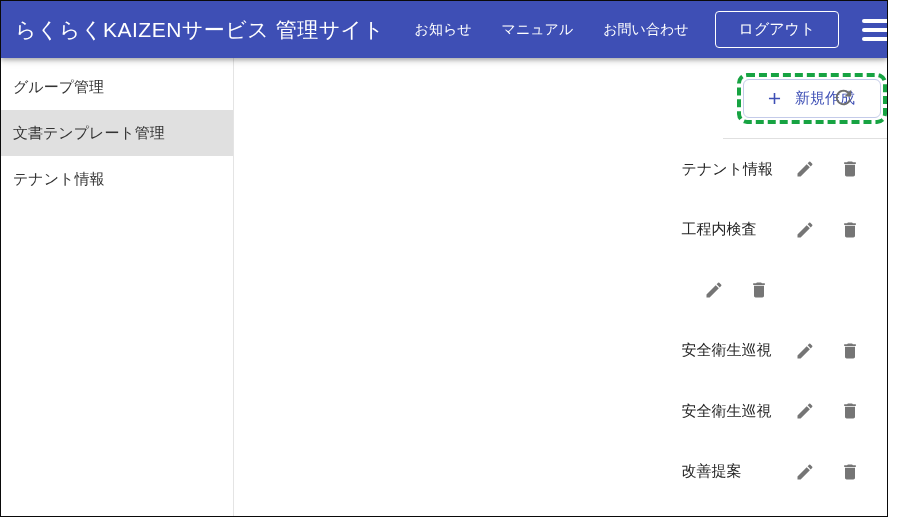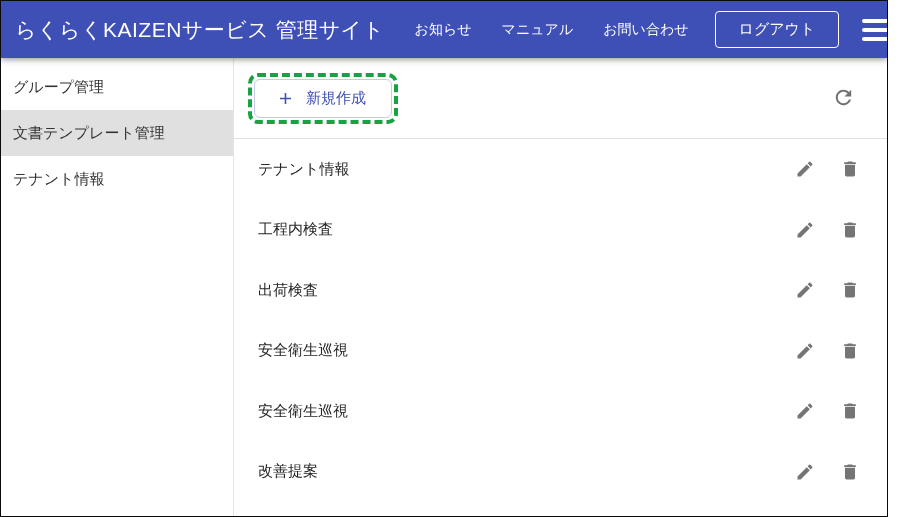--- a/index.html
+++ b/index.html
@@ -73,21 +73,21 @@
   .side-item {
     height: 46px;
     display: flex; align-items: center;
     padding: 0 12px;
     font-size: 15px; color: #333;
     cursor: pointer; white-space: nowrap;
   }
   .side-item.selected { background: var(--selected-bg, #e0e0e0); }
 
   
-  .main { flex: 1; display: flex; flex-direction: column; min-width: 0; }
+  .main { flex: 1; display: flex; flex-direction: column; min-width: 0; align-items: flex-end; }
   .toolbar {
     height: 81px; flex: 0 0 81px;
     display: flex; align-items: center;
     padding-left: 14px;
     border-bottom: 1px solid #e0e0e0;
     position: relative;
   }
   .annotation {
     border: 4px dashed var(--annotation-green, #17a342);
     border-radius: 10px;
@@ -202,21 +202,20 @@
               </svg>
           </button>
           <button class="icon-btn" aria-label="delete">
             <svg width="20" height="20" viewBox="0 0 24 24" fill="#757575">
                 <path d="M6 19c0 1.1.9 2 2 2h8c1.1 0 2-.9 2-2V7H6v12zM19 4h-3.5l-1-1h-5l-1 1H5v2h14V4z"></path>
               </svg>
           </button>
         </div>
 
         <div class="row">
-          <div class="row-label">出荷検査</div>
           <button class="icon-btn" aria-label="edit">
             <svg width="20" height="20" viewBox="0 0 24 24" fill="#757575">
                 <path d="M3 17.25V21h3.75L17.81 9.94l-3.75-3.75L3 17.25zM20.71 7.04c.39-.39.39-1.02 0-1.41l-2.34-2.34a.9959.9959 0 0 0-1.41 0l-1.83 1.83 3.75 3.75 1.83-1.83z"></path>
               </svg>
           </button>
           <button class="icon-btn" aria-label="delete">
             <svg width="20" height="20" viewBox="0 0 24 24" fill="#757575">
                 <path d="M6 19c0 1.1.9 2 2 2h8c1.1 0 2-.9 2-2V7H6v12zM19 4h-3.5l-1-1h-5l-1 1H5v2h14V4z"></path>
               </svg>
           </button>

